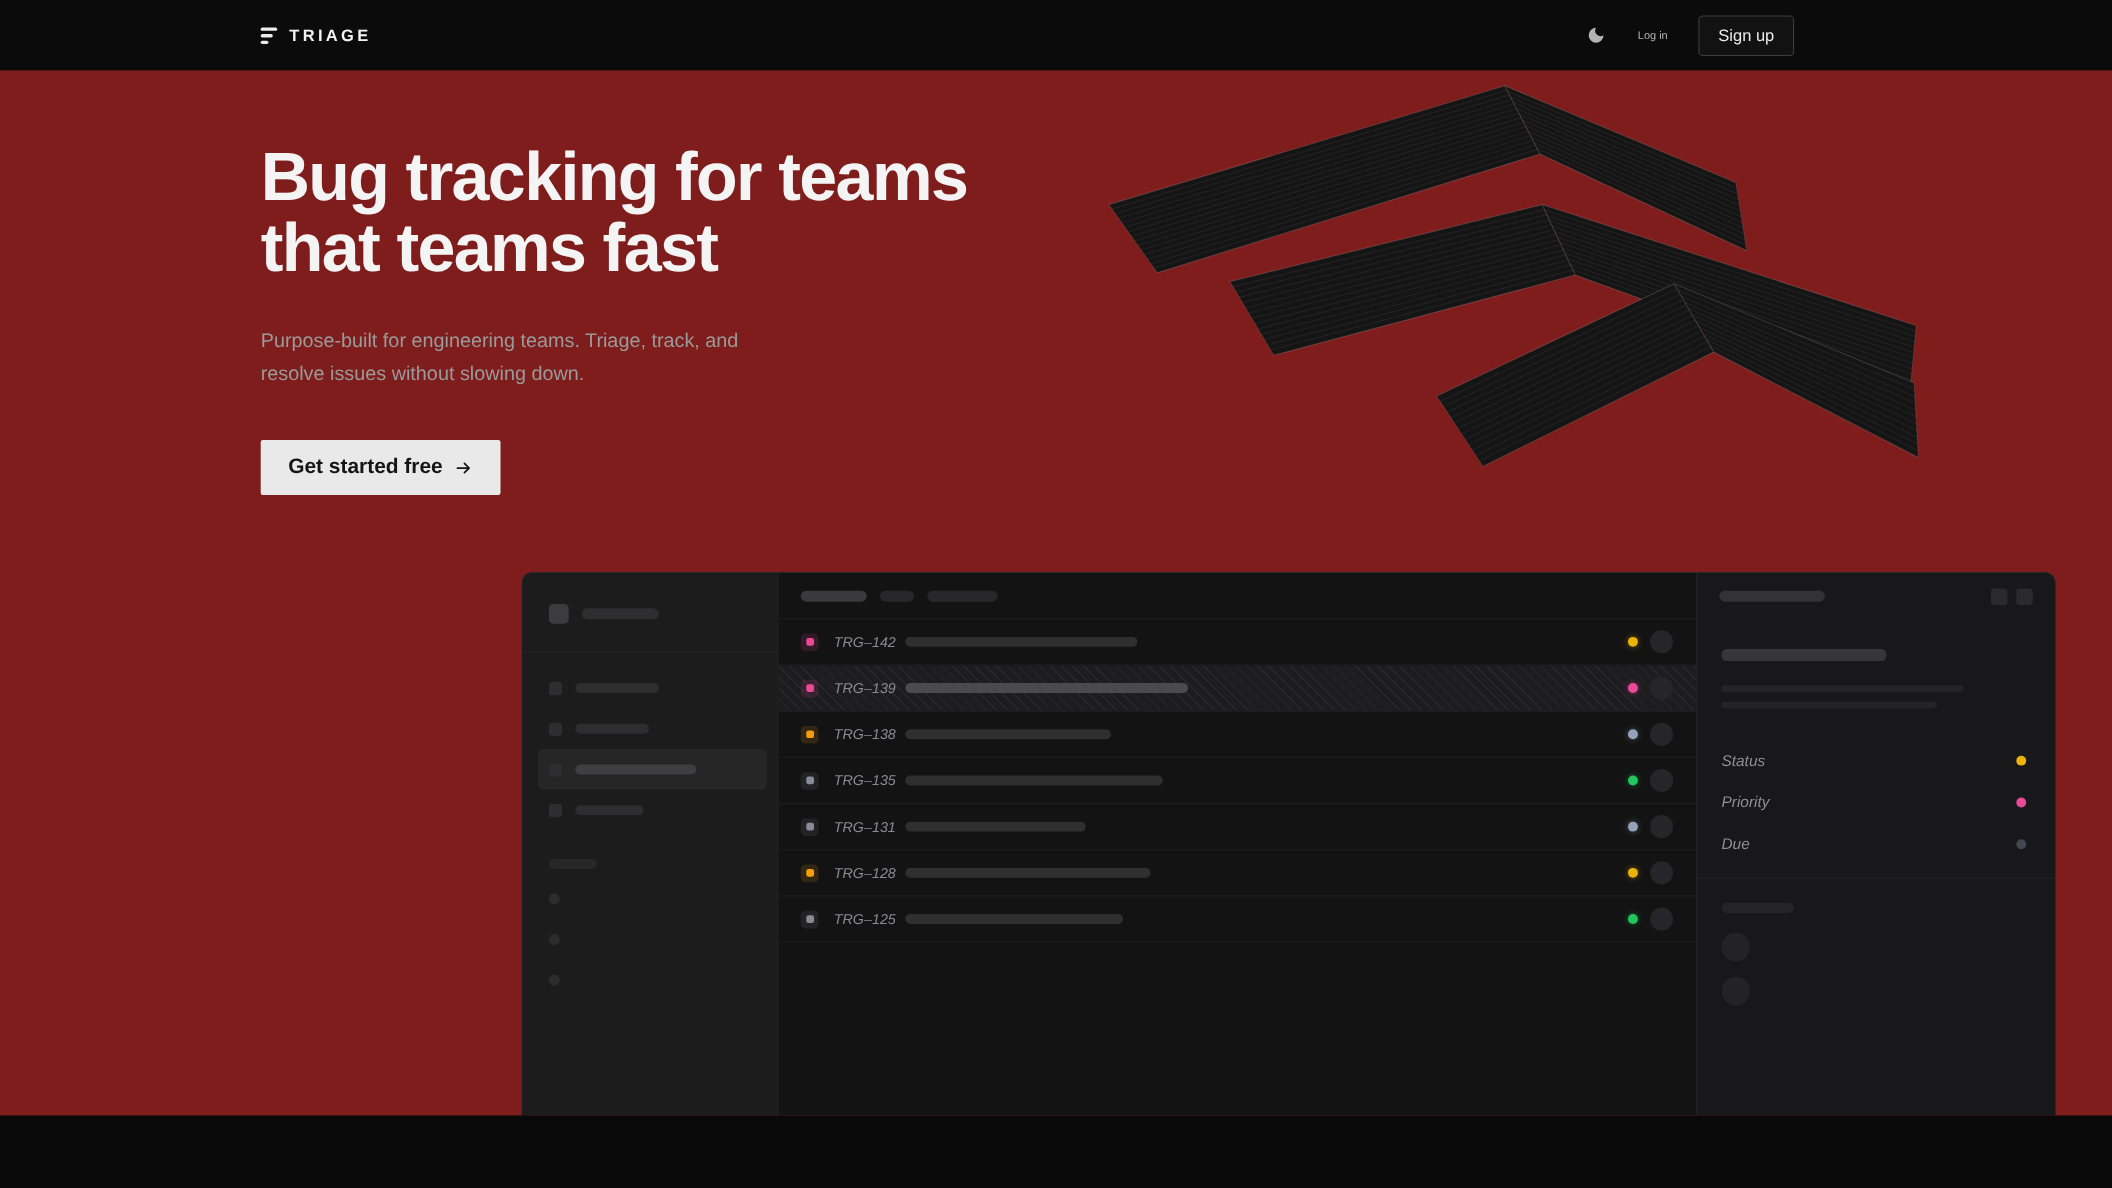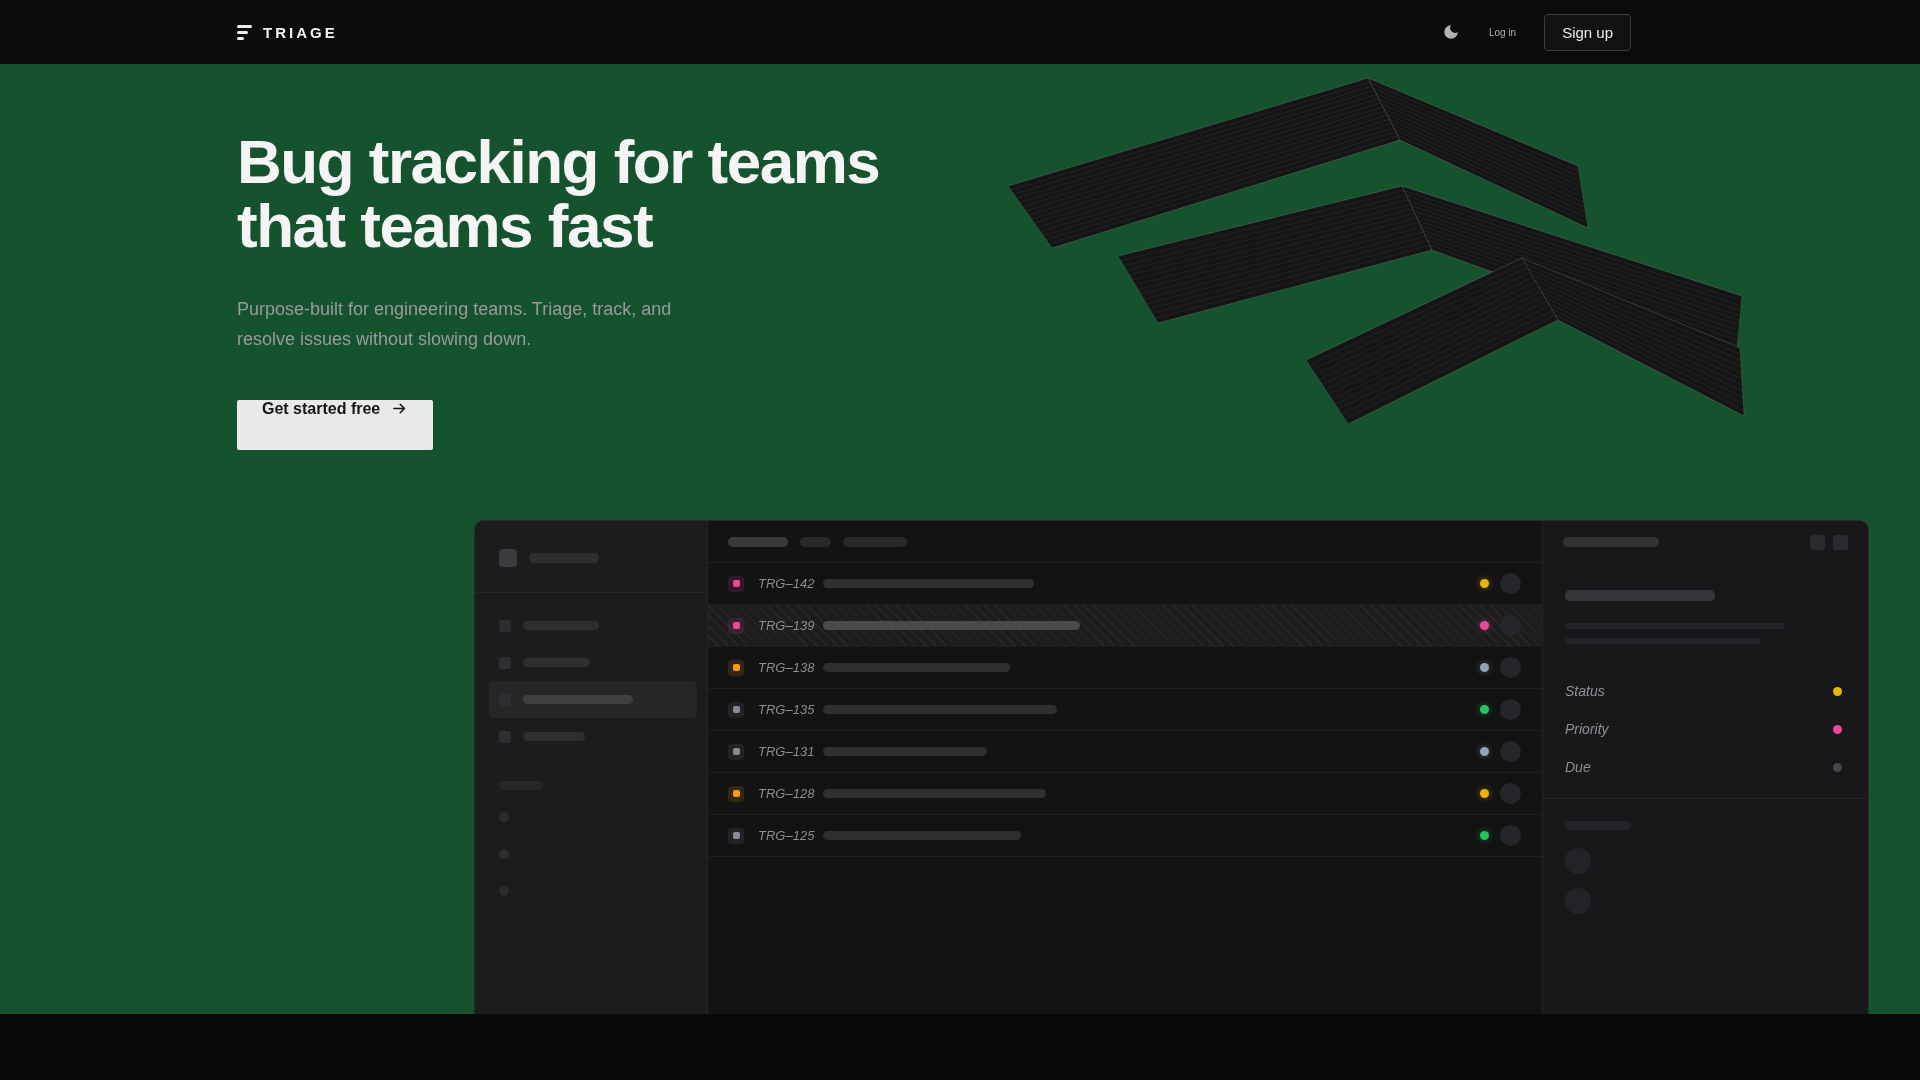--- a/index.html
+++ b/index.html
@@ -26,29 +26,29 @@
   .nav-right { display: flex; align-items: center; gap: 28px; }
   .theme-toggle { width: 20px; height: 20px; display: flex; align-items: center; justify-content: center; cursor: pointer; }
   .login-link { font-size: 10px; color: #b3b3b3; cursor: pointer; }
   .signup-btn {
     font-size: 15px; color: #ececec; background: #121212;
     border: 1px solid #3d3d3d; border-radius: 4px;
     padding: 9px 17px; cursor: pointer; font-family: inherit;
   }
 
   
-  .hero { position: relative; height: 950px; background: #14532d; overflow: hidden; }
+  .hero { position: relative; height: 950px; background: #7f1d1d; overflow: hidden; }
   .wireframe-svg { position: absolute; left: 1000px; top: 4px; width: 760px; height: 440px; z-index: 1; }
   .hero-inner { position: relative; z-index: 2; margin-left: 237px; padding-top: 66px; }
   .hero-title { margin: 0; font-size: 62px; line-height: 64px; font-weight: 600; letter-spacing: -1.5px; color: #f4f4f4; }
   .hero-sub { margin-top: 36px; font-size: 18px; line-height: 30px; color: #9a9a9a; }
   .cta-btn {
-    margin-top: 46px; display: inline-flex; gap: 11px;
+    margin-top: 46px; display: inline-flex; align-items: center; gap: 11px;
     height: 50px; padding: 0 25px; background: #e9e9e9; color: #151515;
-    border: none; border-radius: 2px; font-size: 16px; font-weight: 700;
+    border: none; border-radius: 2px; font-size: 19px; font-weight: 700;
     font-family: inherit; cursor: pointer;
   }
 
   
   .preview {
     position: relative; z-index: 2;
     margin: 70px 0 0 237px; width: 1395px; height: 494px;
     border: 1px solid #2a2a2a; border-bottom: 0;
     border-radius: 10px 10px 0 0;
     background: #131313; display: flex; overflow: hidden;

